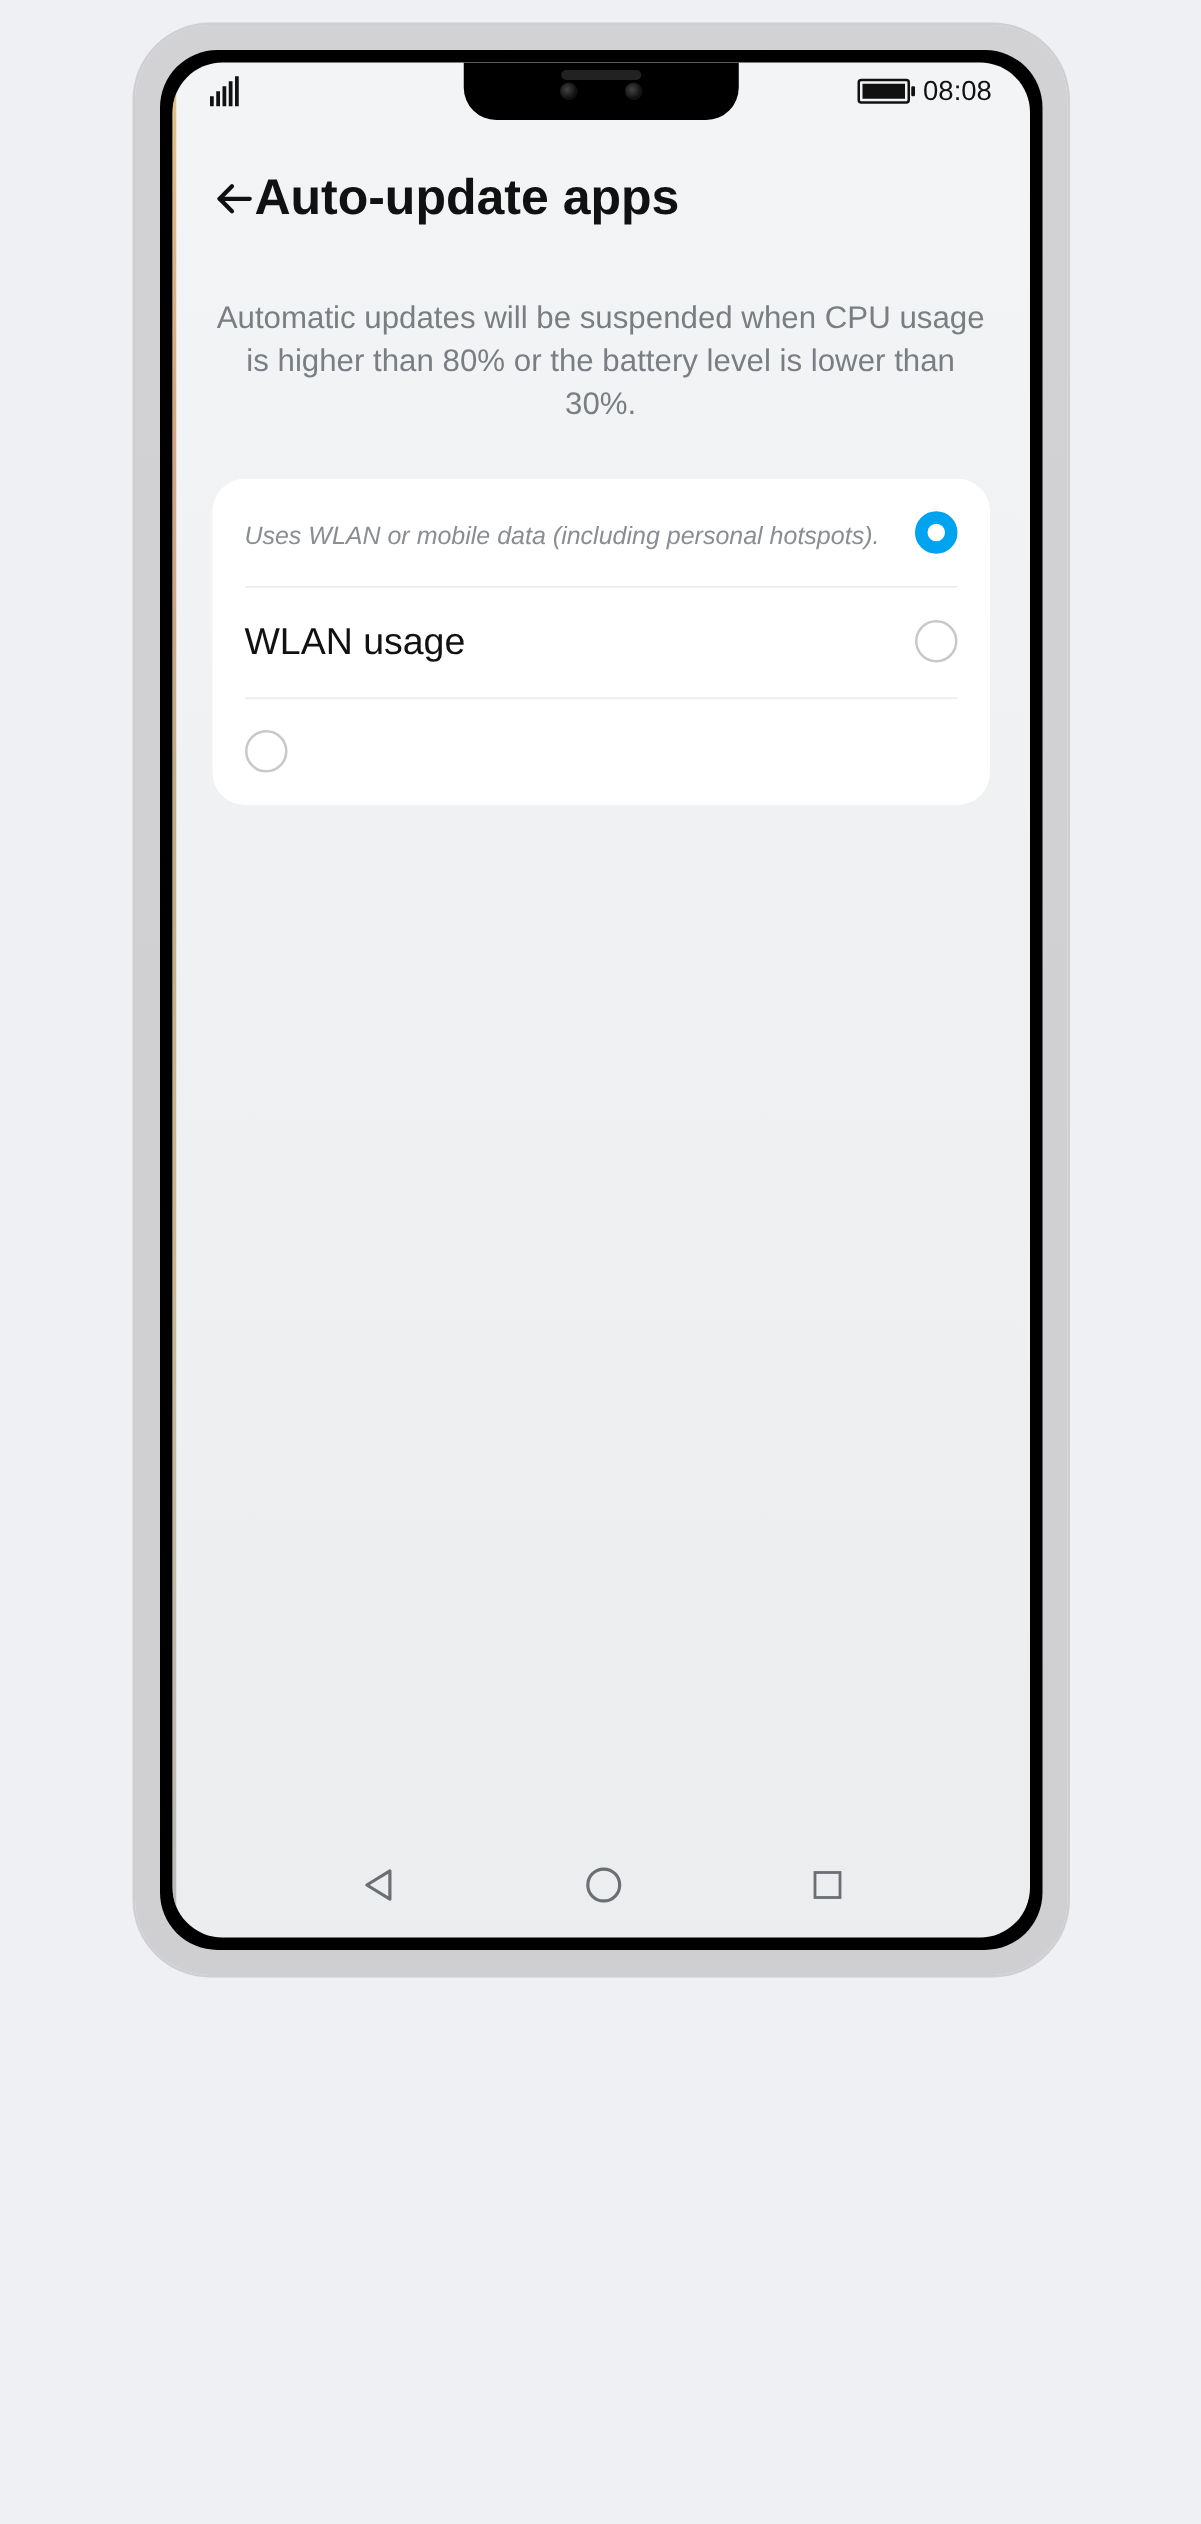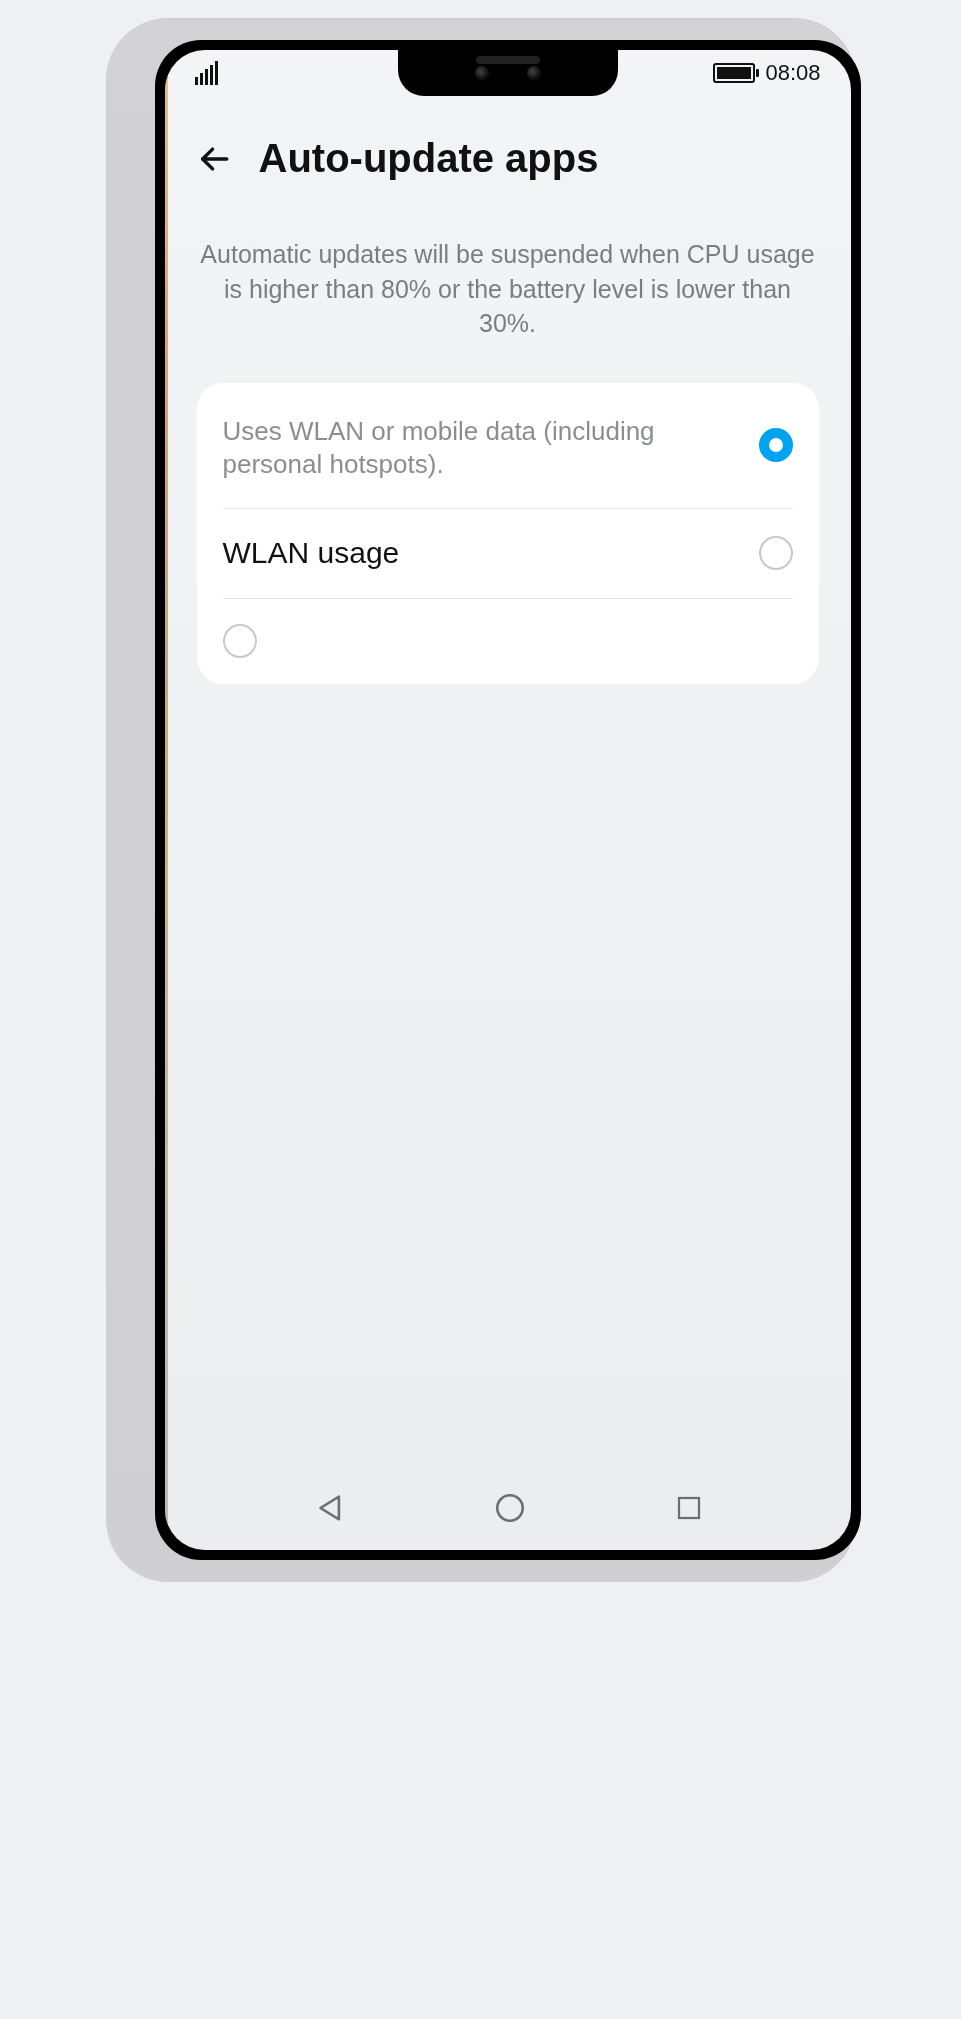--- a/index.html
+++ b/index.html
@@ -23,21 +23,20 @@
     position: relative;
     box-shadow: 0 0 0 2px #cfcfd2;
   }
   .device-inner {
     width: 100%;
     height: 100%;
     border-radius: 46px;
     background: #000;
     padding: 10px;
     position: relative;
-    margin-left: 27px;
   }
   .screen {
     width: 100%;
     height: 100%;
     border-radius: 40px;
     background: linear-gradient(#f3f4f6,#ecedef);
     overflow: hidden;
     position: relative;
     display: flex;
     flex-direction: column;
@@ -109,21 +108,20 @@
     content:"";
     position:absolute; right:-6px; top:4px;
     width:3px; height:8px; background:#111; border-radius:1px;
   }
   .battery .fill{ position:absolute; left:2px; top:2px; bottom:2px; width:34px; background:#111; }
 
   
   .app-header{
     display:flex;
     align-items:center;
-    gap:28px;
     padding: 40px 32px 20px;
   }
   .back-icon{
     width:34px;height:34px;
     display:flex;align-items:center;justify-content:center;
   }
   .app-header h1{
     font-size:40px;
     font-weight:700;
     color:#111;
@@ -159,23 +157,24 @@
     height:1px;background:#e4e5e7;
   }
   .option .text{ flex:1; }
   .option .title{
     font-size:30px;
     color:#111;
     line-height:1.25;
   }
   .option .sub{
     margin-top:6px;
-    font-size:26px;
+    font-size:20px;
     color:#8a8e92;
     line-height:1.3;
+    font-style:italic;
   }
   .radio{
     width:34px;height:34px;
     border-radius:50%;
     border:2px solid #c7c8ca;
     flex:0 0 34px;
     position:relative;
   }
   .radio.selected{
     border-color:#00a3ef;

